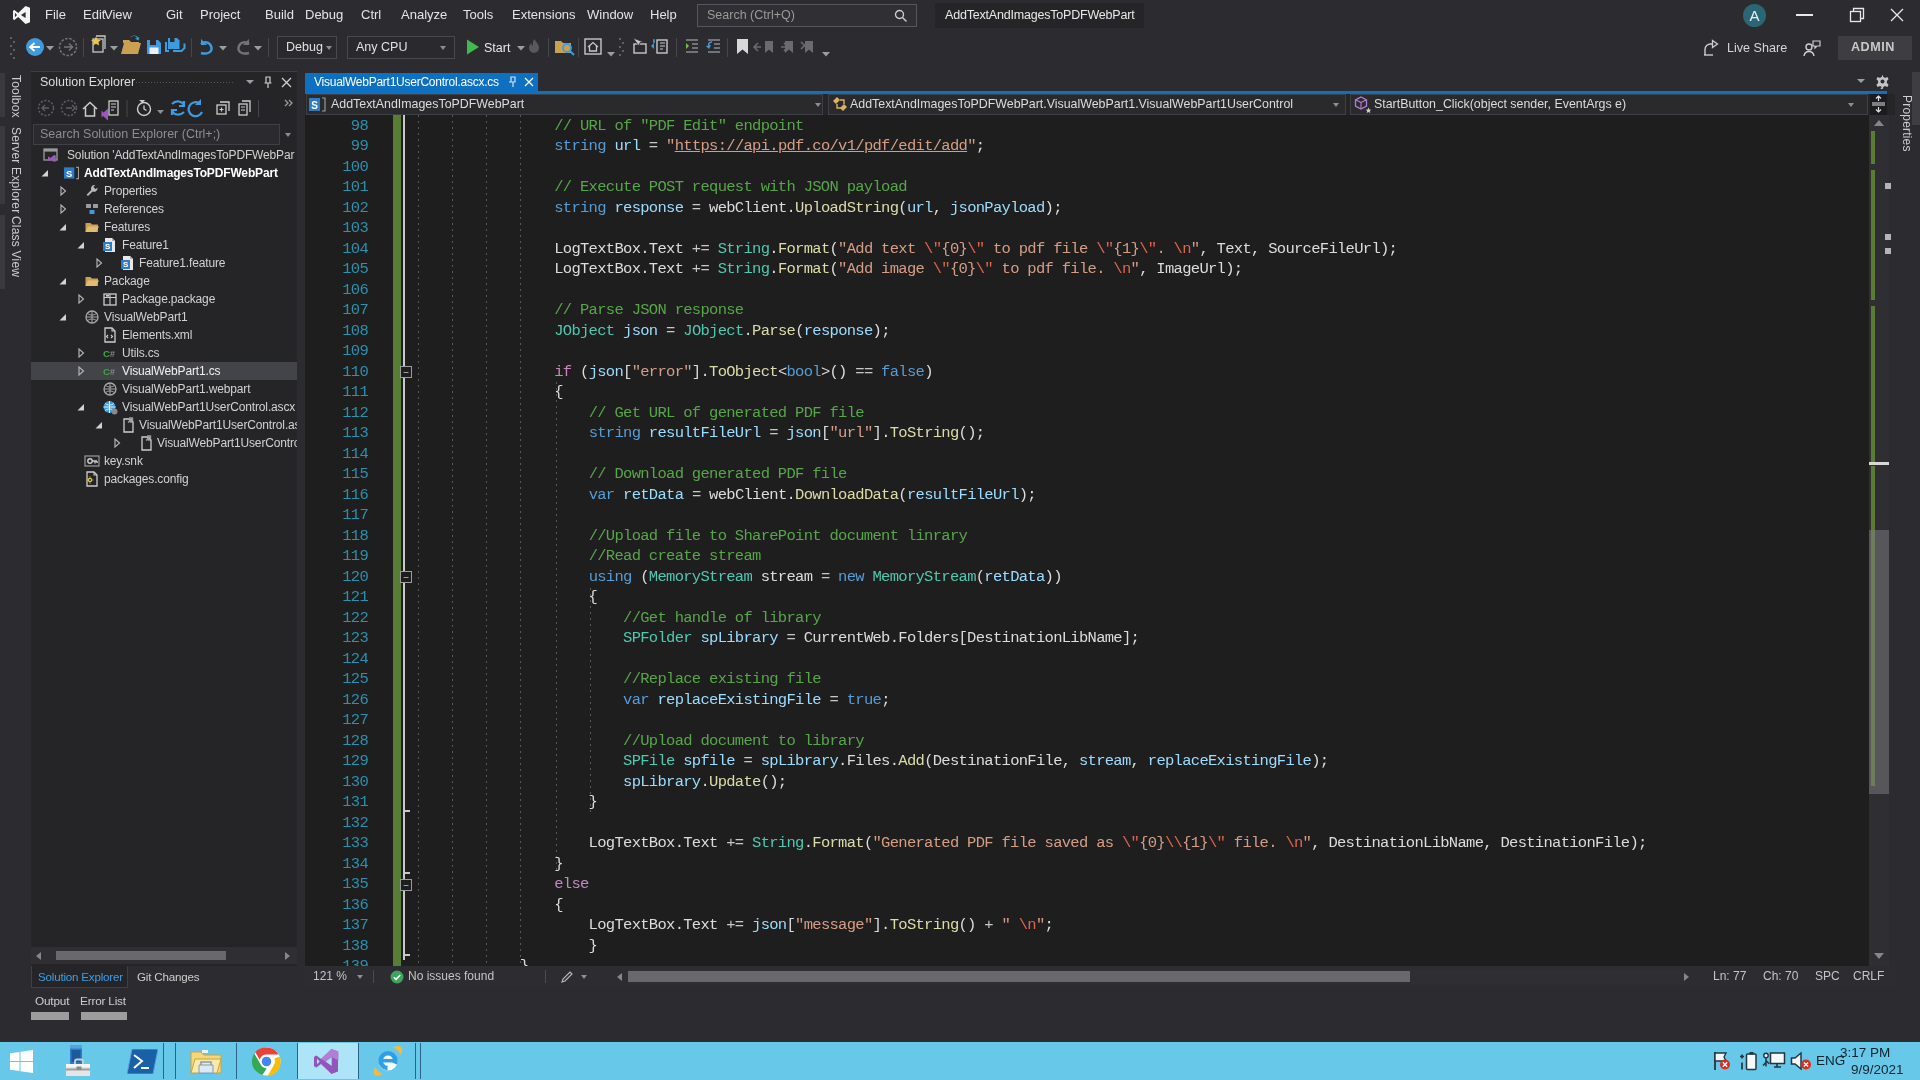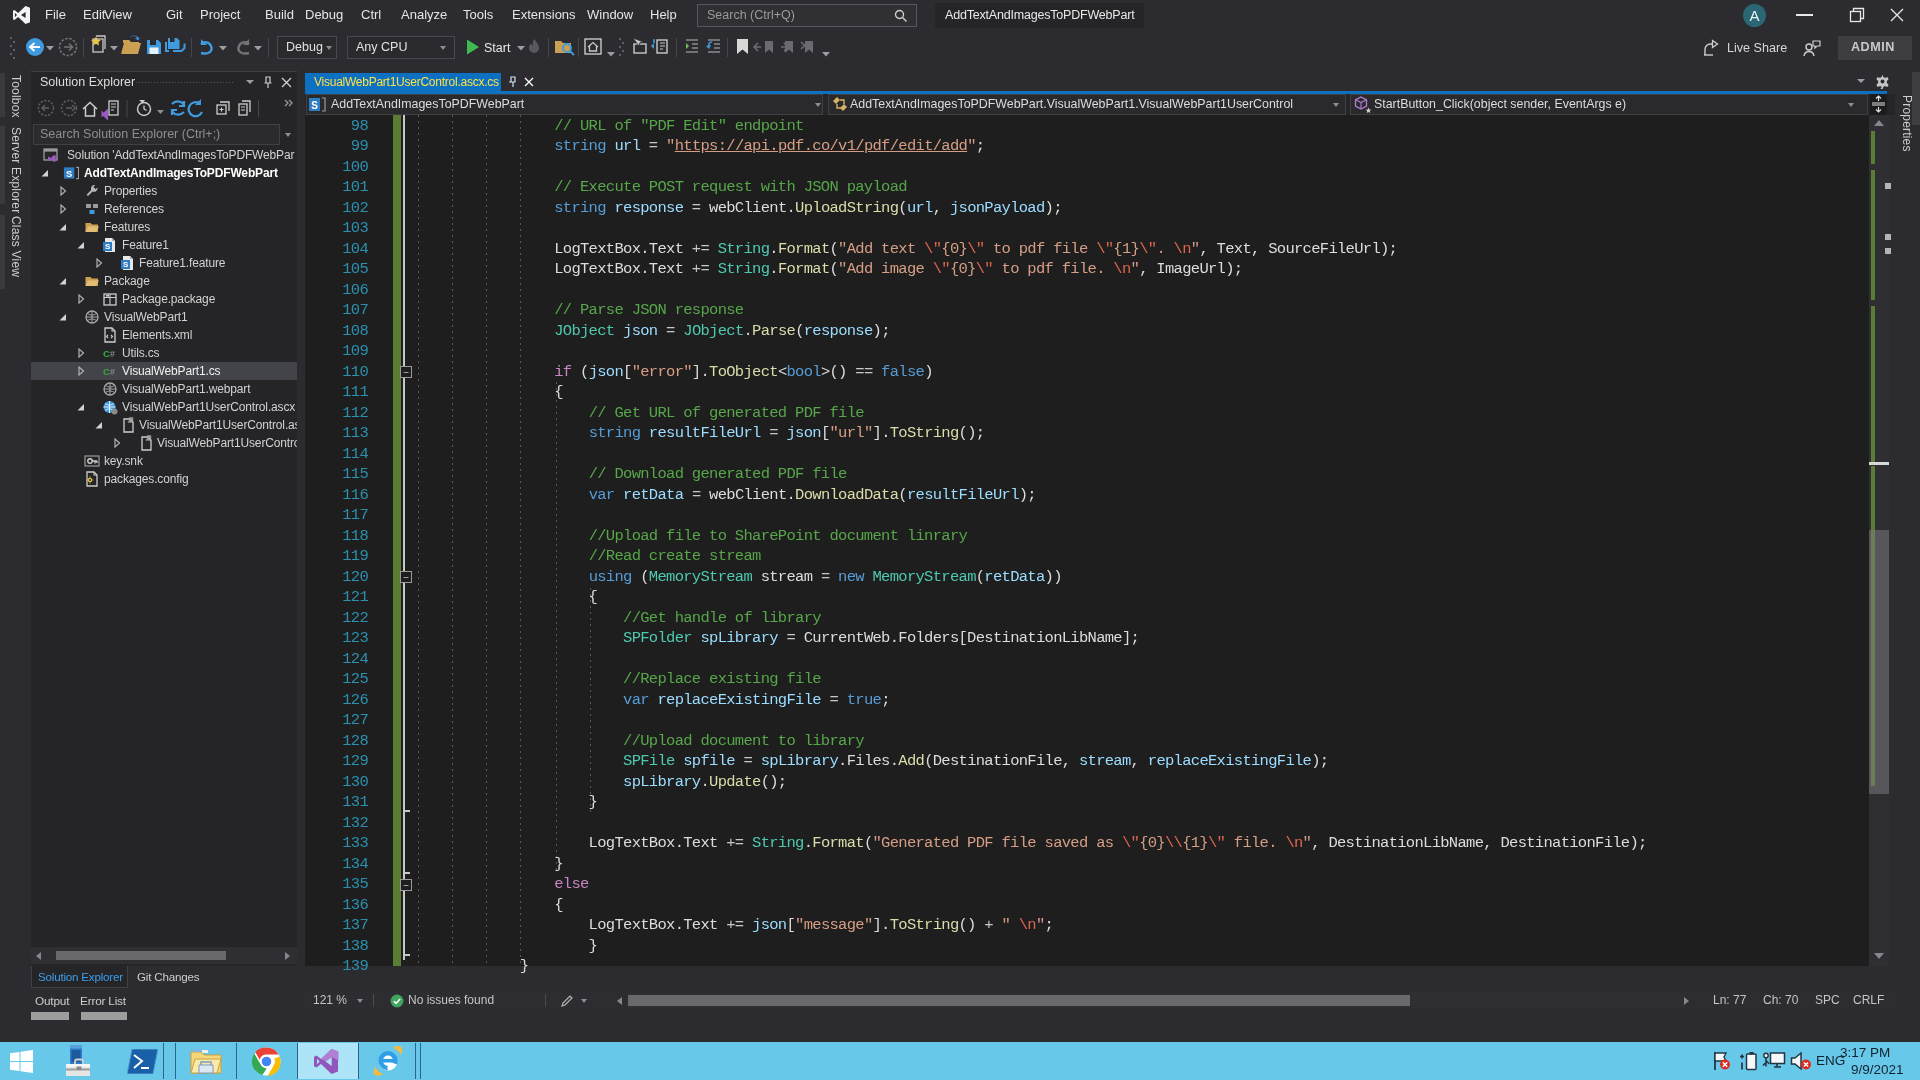--- a/index.html
+++ b/index.html
@@ -27,39 +27,39 @@
 #setree{position:absolute;left:31px;top:145.5px;width:266px;height:798px;overflow:hidden}
 .trow{position:absolute;left:0;height:18px;width:266px;color:#d2d2d2;font-size:12px;letter-spacing:-.15px;line-height:18px;white-space:nowrap}
 .trow .lbl{position:absolute;top:0}
 .ticon{position:absolute;top:1px;width:16px;height:16px}
 .tarrow{position:absolute;top:4px;width:10px;height:10px}
 
 .sbtrack{position:absolute;background:#2e2e33}
 .sbthumb{position:absolute;background:#68686d}
 
 #tabwell{position:absolute;left:305px;top:64px;width:1590px;height:29px;background:#2c2c30}
-#activetab{position:absolute;left:305px;top:73px;width:196px;height:18px;background:#0e70c1;color:#fde047;font-size:12px;letter-spacing:-0.25px;line-height:18px}
+#activetab{position:absolute;left:305px;top:73px;width:233px;height:18px;background:#0e70c1;color:#ffffff;font-size:12px;letter-spacing:-0.25px;line-height:18px}
 #tabline{position:absolute;left:305px;top:91px;width:1582px;height:2.5px;background:#0e70c1}
 #navbar{position:absolute;left:305px;top:93.5px;width:1590px;height:21.5px;background:#252528}
 .navcombo{position:absolute;top:93.5px;height:21.5px;border:1px solid #3f3f46;background:#2a2a2d;color:#dcdcdc;font-size:12.4px;line-height:19px}
 #codearea{position:absolute;left:305px;top:115px;width:1564px;height:851px;background:#1e1e1e;overflow:hidden}
 #lnums{position:absolute;left:305px;top:115.5px;width:63px;text-align:right;color:#2b91af;font-family:"Liberation Mono",monospace;font-size:15.5px;line-height:20.5px;letter-spacing:-.7px;white-space:pre}
 #greenbar{position:absolute;left:393px;top:115px;width:8px;height:851px;background:#5a7d35}
 #outline-line{position:absolute;left:403px;top:115px;width:1.5px;height:845px;background:#c8c8c8}
 #code{position:absolute;left:305px;top:115.5px;width:1564px;color:#dcdcdc;font-family:"Liberation Mono",monospace;font-size:15.5px;line-height:20.5px;letter-spacing:-.7px;white-space:pre}
 #code div{padding-left:146px;height:20.5px}
 .c{color:#57a64a}.k{color:#569cd6}.cf{color:#c586c0}.t{color:#4ec9b0}.m{color:#dcdcaa}.s{color:#d69d85}.e{color:#e0654d}.v{color:#9cdcfe}.o{color:#c8c8c8}
 .ig{position:absolute;top:115px;width:1px;background-image:linear-gradient(#585858 40%,transparent 40%);background-size:1px 6px}
 .foldbox{position:absolute;left:400px;width:12px;height:12px;background:#1e1e1e;border:1px solid #9b9b9b;color:#c8c8c8;font-family:"Liberation Mono",monospace;font-size:11px;line-height:10px;text-align:center}
 .foldtick{position:absolute;left:403px;width:7px;height:1.5px;background:#c8c8c8}
 
 #esb{position:absolute;left:1869px;top:115px;width:20px;height:851px;background:#2e2e33}
 .gmark{position:absolute;left:1871px;width:4px;background:#5a7d35}
 
-#ebottom{position:absolute;left:305px;top:990px;width:1590px;height:21px;background:#2c2c31;color:#c5c5c5;font-size:12px;line-height:21px}
+#ebottom{position:absolute;left:305px;top:966px;width:1590px;height:21px;background:#2c2c31;color:#c5c5c5;font-size:12px;line-height:21px}
 
 #rightstrip{position:absolute;left:1895px;top:64px;width:25px;height:958px;background:#2c2c30}
 
 #statusbar{position:absolute;left:0;top:1022px;width:1920px;height:20px;background:#0f7fd6;color:#fff;font-size:12.5px;line-height:20px}
 
 #taskbar{position:absolute;left:0;top:1042px;width:1920px;height:38px;background:#67c8ea}
 </style>
 </head>
 <body>
 <div id="app">

